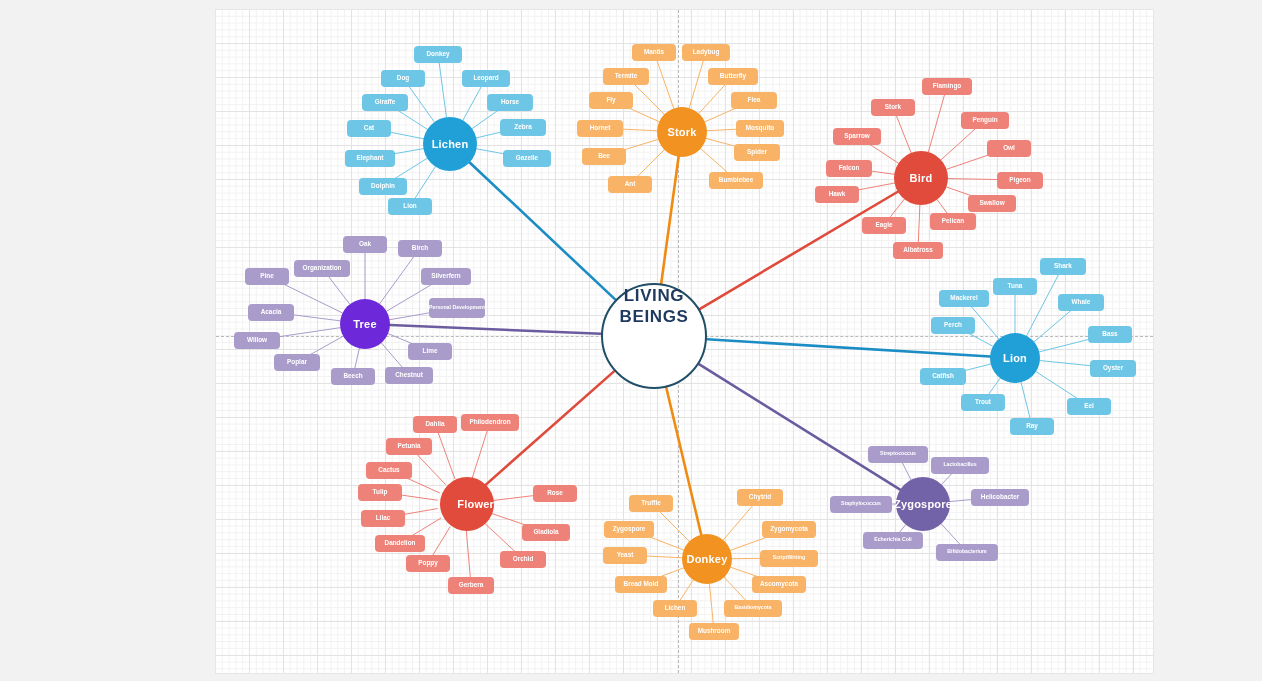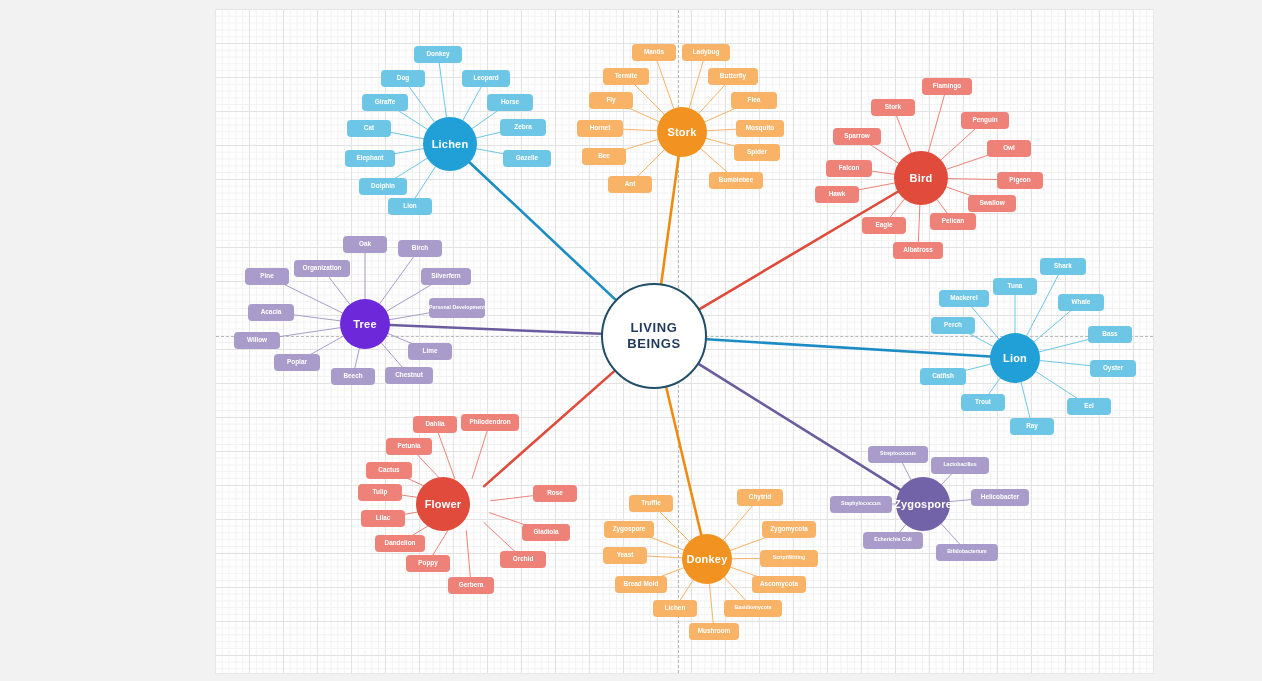--- a/index.html
+++ b/index.html
@@ -41,22 +41,22 @@
   .leaf{
     position:absolute;border-radius:4px;
     display:flex;align-items:center;justify-content:center;
     color:#ffffff;font-size:6.4px;font-weight:600;
     text-align:center;line-height:1.1;padding:0 3px;
     box-sizing:border-box;white-space:nowrap;
   }
   #center{
     position:absolute;left:600px;top:283px;width:107px;height:107px;
     border-radius:50%;background:#ffffff;border:2.4px solid #1f4e66;
-    display:flex;align-items:center;justify-content:center;
-    color:#1f3a5f;font-size:13px;font-weight:700;letter-spacing:.6px;
+    display:flex;align-items:flex-start;justify-content:center;
+    color:#1f3a5f;font-size:17px;font-weight:700;letter-spacing:.6px;
     text-align:center;line-height:1.25;
     box-sizing:border-box;
   }
 </style>
 </head>
 <body>
 
 <div id="stage">
 
   <div id="canvas">
@@ -400,21 +400,21 @@
       </div>
       <div class="leaf" style="left: 500px; top: 550.5px; width: 46px; height: 17px; background: rgb(239, 130, 120); color: rgb(255, 255, 255);">
         <span>Orchid</span>
       </div>
       <div class="leaf" style="left: 406px; top: 554.5px; width: 44px; height: 17px; background: rgb(239, 130, 120); color: rgb(255, 255, 255);">
         <span>Poppy</span>
       </div>
       <div class="leaf" style="left: 448px; top: 576.5px; width: 46px; height: 17px; background: rgb(239, 130, 120); color: rgb(255, 255, 255);">
         <span>Gerbera</span>
       </div>
-      <div class="hub" style="left: 416px; top: 477px; width: 54px; height: 54px; background: rgb(224, 75, 60);">
+      <div class="hub" style="left: 440px; top: 477px; width: 54px; height: 54px; background: rgb(224, 75, 60); justify-content: flex-end;">
         <span>Flower</span>
       </div>
       <div class="leaf" style="left: 343px; top: 235.5px; width: 44px; height: 17px; background: rgb(169, 156, 203); color: rgb(255, 255, 255);">
         <span>Oak</span>
       </div>
       <div class="leaf" style="left: 398px; top: 239.5px; width: 44px; height: 17px; background: rgb(169, 156, 203); color: rgb(255, 255, 255);">
         <span>Birch</span>
       </div>
       <div class="leaf" style="left: 294px; top: 259.5px; width: 56px; height: 17px; background: rgb(169, 156, 203); color: rgb(255, 255, 255);">
         <span>Organization</span>

